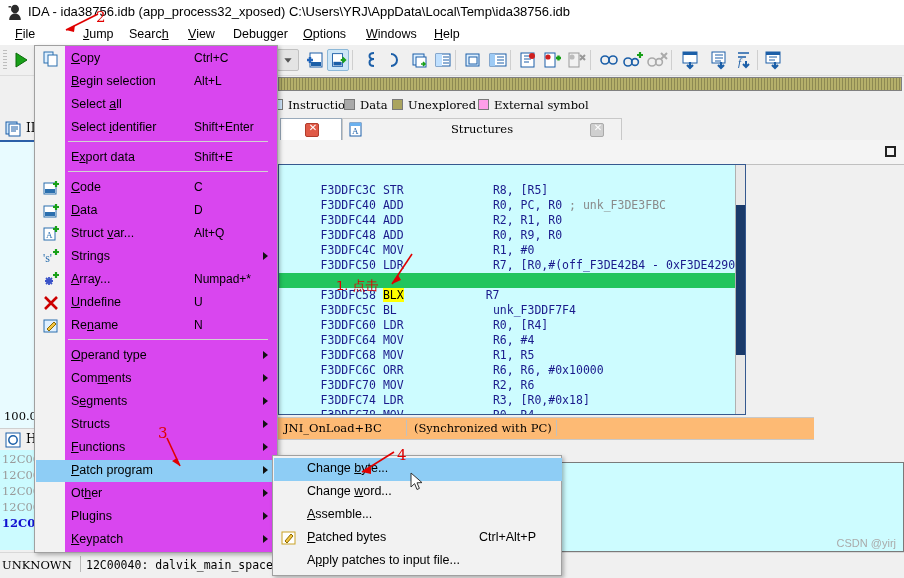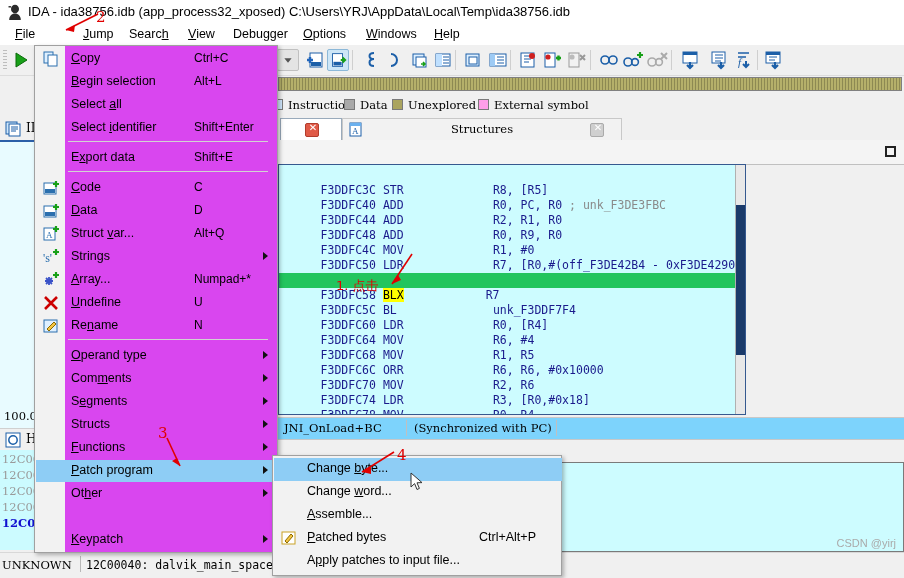--- a/index.html
+++ b/index.html
@@ -77,21 +77,21 @@
      font-family:"DejaVu Sans Mono", monospace;font-size:11.5px;}
   .code-row.hl{background:#22c55e;}
   .c-addr{color:#1a1a8c;}
   .c-mnem{color:#1a1a8c;}
   .c-mnem-hl{background:#ffff00;color:#000;}
   .c-ops{color:#1a1a8c;}
   .c-cmt{color:#8a8a8a;}
   #disasm-scroll{right:0;top:0;width:10px;height:249px;background:#e8e8e8;border-left:1px solid #b0b0b0;box-sizing:border-box;}
   #disasm-thumb{position:absolute;left:0;top:40px;width:9px;height:150px;background:#1a3a6a;}
 
-  #statusline{left:278px;top:417px;width:626px;height:21px;background:#7dd3fc;border-top:1px solid #c8c8c8;border-bottom:1px solid #c8c8c8;}
+  #statusline{left:278px;top:417px;width:536px;height:21px;background:#fdba74;border-top:1px solid #c8c8c8;border-bottom:1px solid #c8c8c8;}
   #sl-a{left:6px;top:3px;font-family:"DejaVu Serif",serif;font-size:11.5px;}
   #sl-sep{left:128px;top:2px;width:1px;height:16px;background:#c0c0c0;}
   #sl-b{left:136px;top:3px;font-family:"DejaVu Serif",serif;font-size:11.5px;}
   #sl-sep2{left:278px;top:2px;width:1px;height:16px;background:#c0c0c0;}
 
   
   #rpane{left:560px;top:462px;width:344px;height:90px;background:#cdfcff;border:1px solid #7a7a7a;box-sizing:border-box;}
   #rpane-topband{left:560px;top:455px;width:344px;height:7px;background:#f0f0f0;}
 
   
@@ -528,20 +528,24 @@
     <div class="mi-arrow"></div>
   </div>
   <div class="mi hl" style="top:414px">
     <div class="mi-label"><u>P</u>atch program</div>
     <div class="mi-arrow"></div>
   </div>
   <div class="mi" style="top:437px">
     <div class="mi-label">Ot<u>h</u>er</div>
     <div class="mi-arrow"></div>
   </div>
+  <div class="mi" style="top:460px">
+    <div class="mi-label">Plu<u>g</u>ins</div>
+    <div class="mi-arrow"></div>
+  </div>
   <div class="mi" style="top:483px">
     <div class="mi-label"><u>K</u>eypatch</div>
     <div class="mi-arrow"></div>
   </div>
 </div>
 
 <div class="abs" id="patchmenu">
   <div class="pmi hl" style="top:2px">
     <div class="pmi-label">Change <u>b</u>yte...</div>
   </div>

